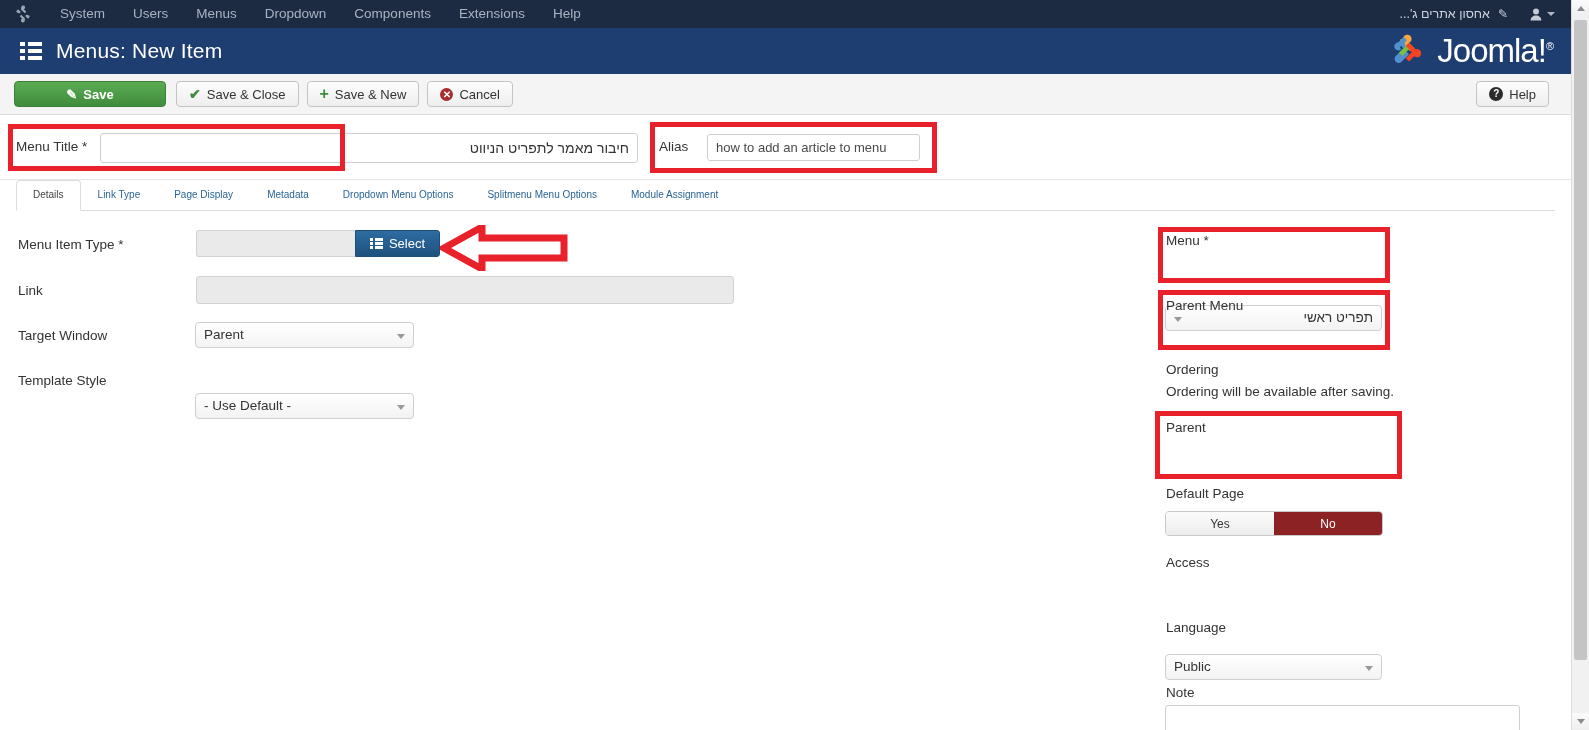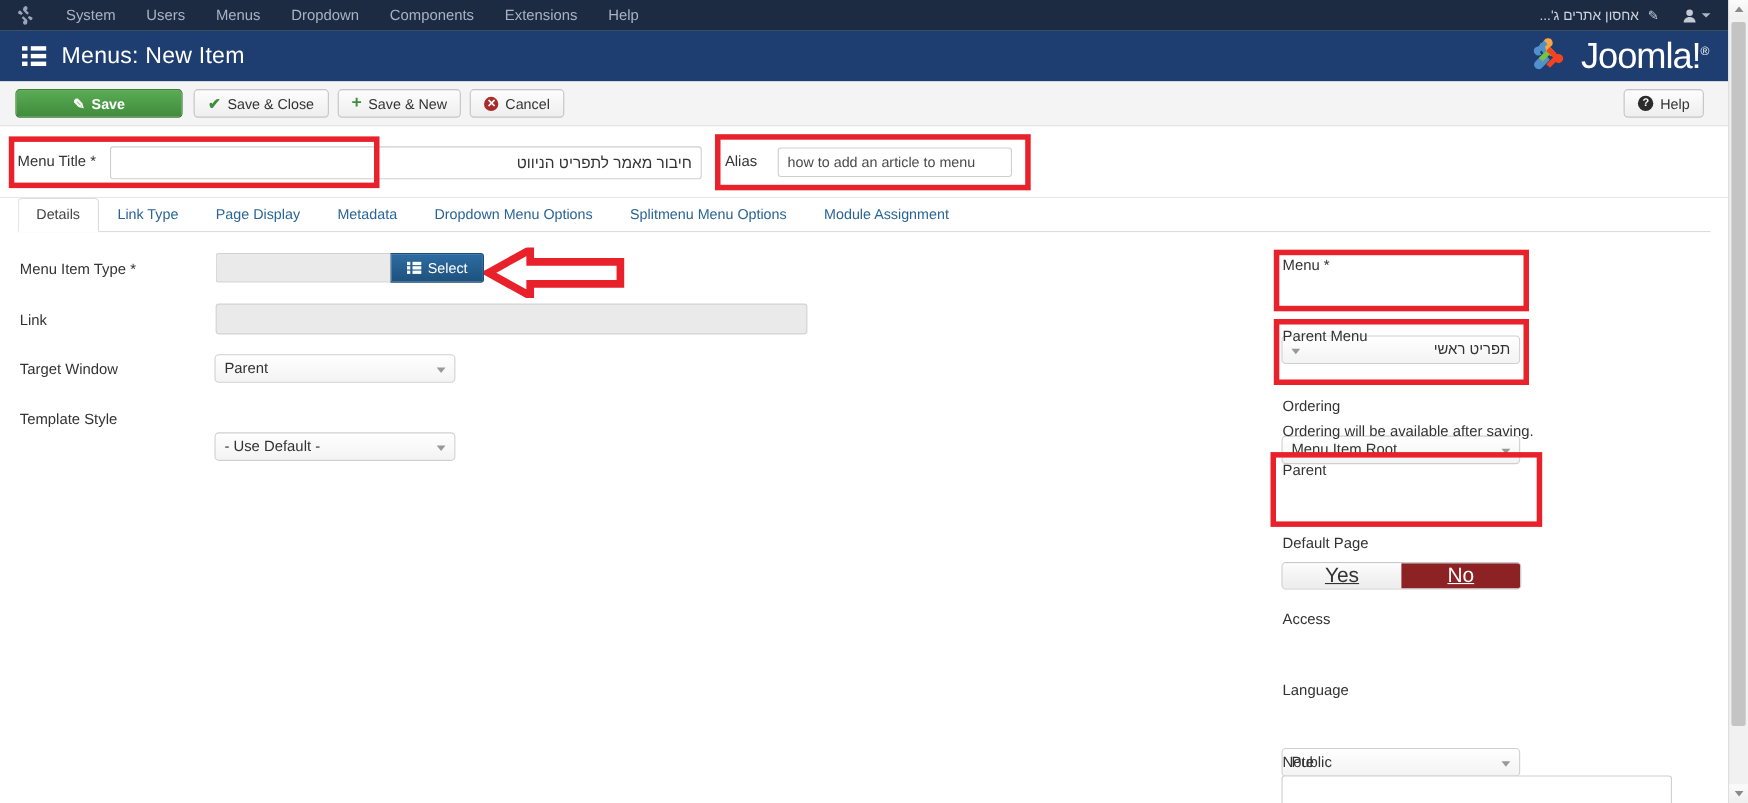--- a/index.html
+++ b/index.html
@@ -173,21 +173,21 @@
   }
 
   
   .tabs {
     position: absolute; top: 180px; left: 16px;
     width: 1539px; height: 31px;
     display: flex; align-items: flex-end;
     border-bottom: 1px solid #dcdcdc;
   }
   .tab {
-    font-size: 13px;
+    font-size: 10px;
     color: #2a6496;
     padding: 6px 16px 7px;
     line-height: 16px;
     white-space: nowrap;
     border: 1px solid transparent;
     border-radius: 4px 4px 0 0;
     margin-bottom: -1px;
   }
   .tab.active {
     color: #444;
@@ -292,22 +292,22 @@
   #sb-default-label { left: 1166px; top: 486px; }
   #sb-default-toggle {
     left: 1165px; top: 511px;
     width: 218px; height: 25px;
     display: flex;
     border-radius: 4px; overflow: hidden;
     border: 1px solid #c8c8c8;
   }
   .tgl {
     flex: 1;
-    font-size: 19px;
-    display: flex; align-items: center; justify-content: center; text-decoration: underline;
+    font-size: 12px;
+    display: flex; align-items: center; justify-content: center;
   }
   .tgl.off { background: linear-gradient(#fcfcfc, #ececec); color: #333; }
   .tgl.on { background: #8c2224; color: #fff; }
 
   #sb-access-label { left: 1166px; top: 555px; }
   #sb-access-select { left: 1165px; top: 576px; width: 217px; }
 
   #sb-lang-label { left: 1166px; top: 620px; }
 
   #sb-note-label { left: 1166px; top: 685px; }
@@ -511,24 +511,20 @@
     <span class="arrow"></span>
   </div>
 
   <div class="field-label" id="sb-menu-label">Menu *</div>
   <div class="select field-ctl" id="sb-menu-select">
     <span>תפריט ראשי</span>
     <span class="arrow"></span>
   </div>
 
   <div class="field-label" id="sb-parent-label">Parent Menu</div>
-  <div class="select field-ctl" id="sb-parent-select">
-    <span>Menu Item Root</span>
-    <span class="arrow"></span>
-  </div>
 
   <div class="field-label" id="sb-ordering-label">Ordering</div>
   <div class="field-label" id="sb-ordering-note">Ordering will be available after saving.</div>
 
   <div class="field-label" id="sb-status-label">Parent</div>
 
   <div class="field-label" id="sb-default-label">Default Page</div>
   <div class="field-ctl" id="sb-default-toggle">
     <div class="tgl off">Yes</div>
     <div class="tgl on">No</div>

